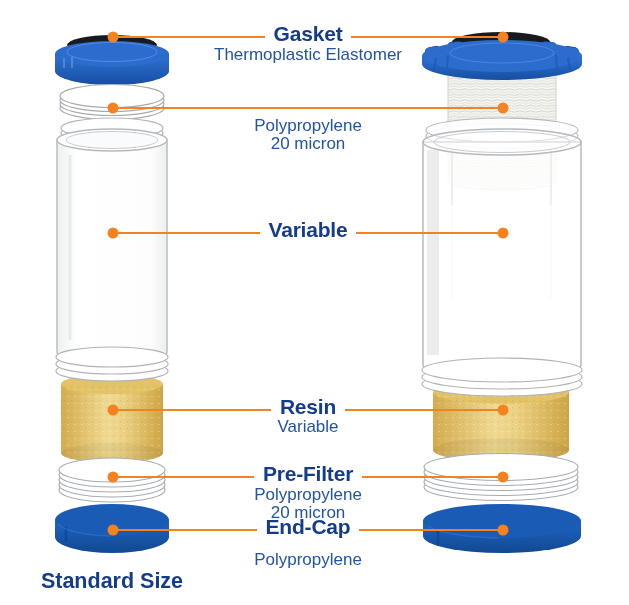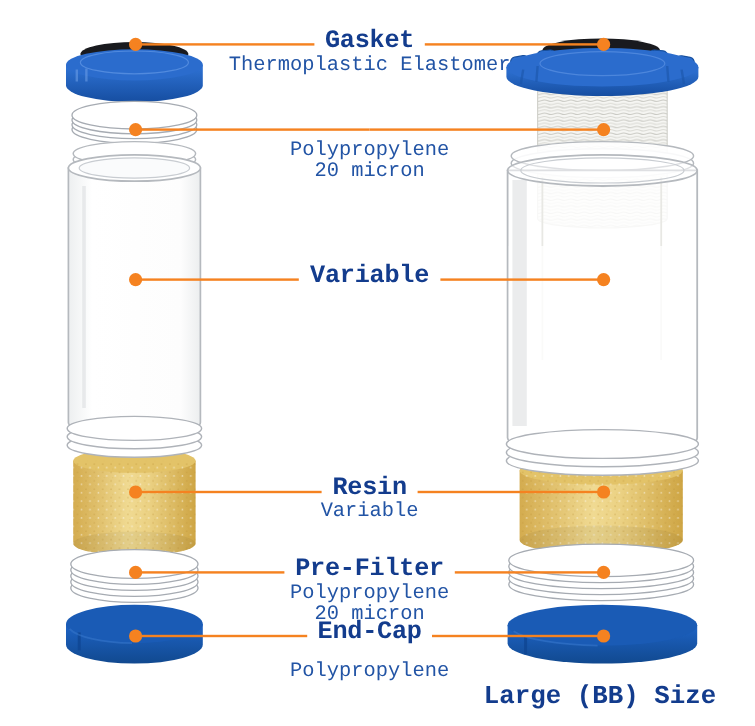--- a/index.html
+++ b/index.html
@@ -1,18 +1,18 @@
 <!DOCTYPE html>
 <html style="--orange: #F58220; --heading-blue: #133C8D; --sub-blue: #2254A5; --cap-blue: #2B6CCD; --endcap-blue: #1A5BB5; --resin-yellow: #E8CD7F; --gasket-black: #191A1E;"><head>
 <meta charset="utf-8">
 <style>
   html,body{margin:0;padding:0;background:#fff;}
   .stage{
     position:relative;width:629px;height:605px;background:#ffffff;overflow:hidden;
-    font-family:Liberation Mono, monospace;
+    font-family:Liberation Sans, sans-serif;
   }
   .art{position:absolute;left:0;top:0;}
   
   .callout .row{
     position:absolute;left:113px;width:390px;height:26px;
     display:flex;align-items:center;
   }
   .seg{flex:1;height:2.5px;background:var(--orange);transform:translateY(3px);}
   .dot{
     position:absolute;width:11px;height:11px;border-radius:50%;
@@ -270,15 +270,15 @@
       <span class="seg"></span>
       <h3 class="title">End-Cap</h3>
       <span class="seg"></span>
       <span class="dot dot-r"></span>
     </div>
     <div class="subs">
       <div>Polypropylene</div>
     </div>
   </div>
 
-  <div class="size-label size-right">Large (BB) Size</div>
+  <div class="size-label size-left">Standard Size</div>
 
 </div>
 
 </body></html>

